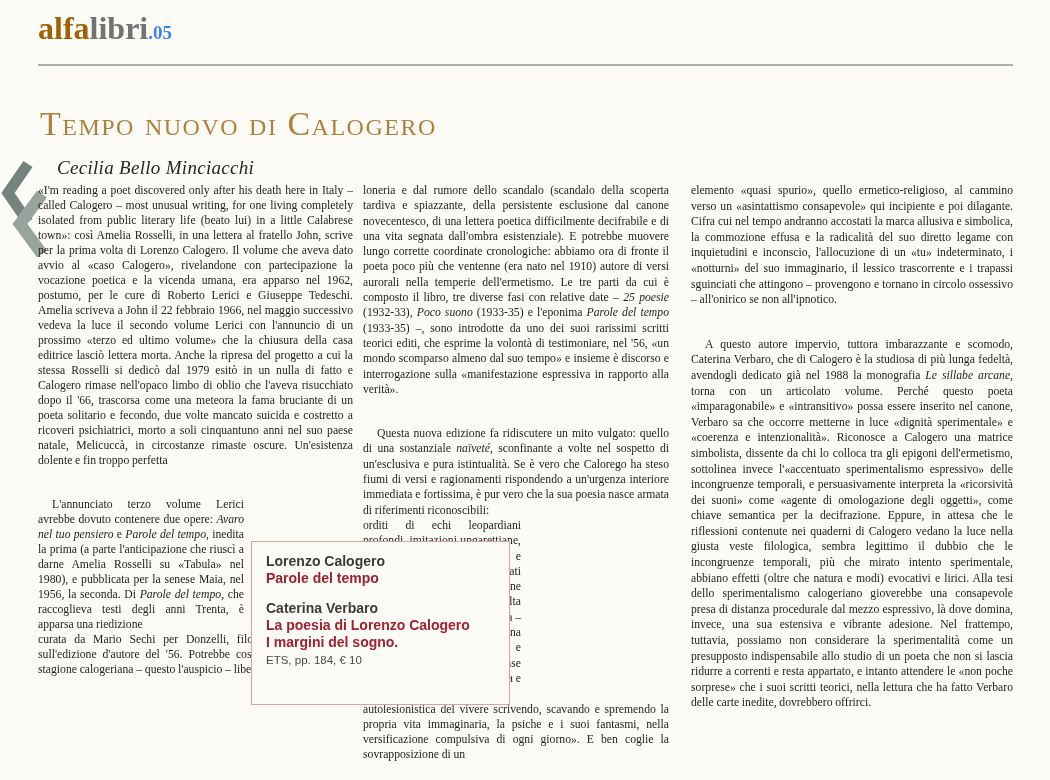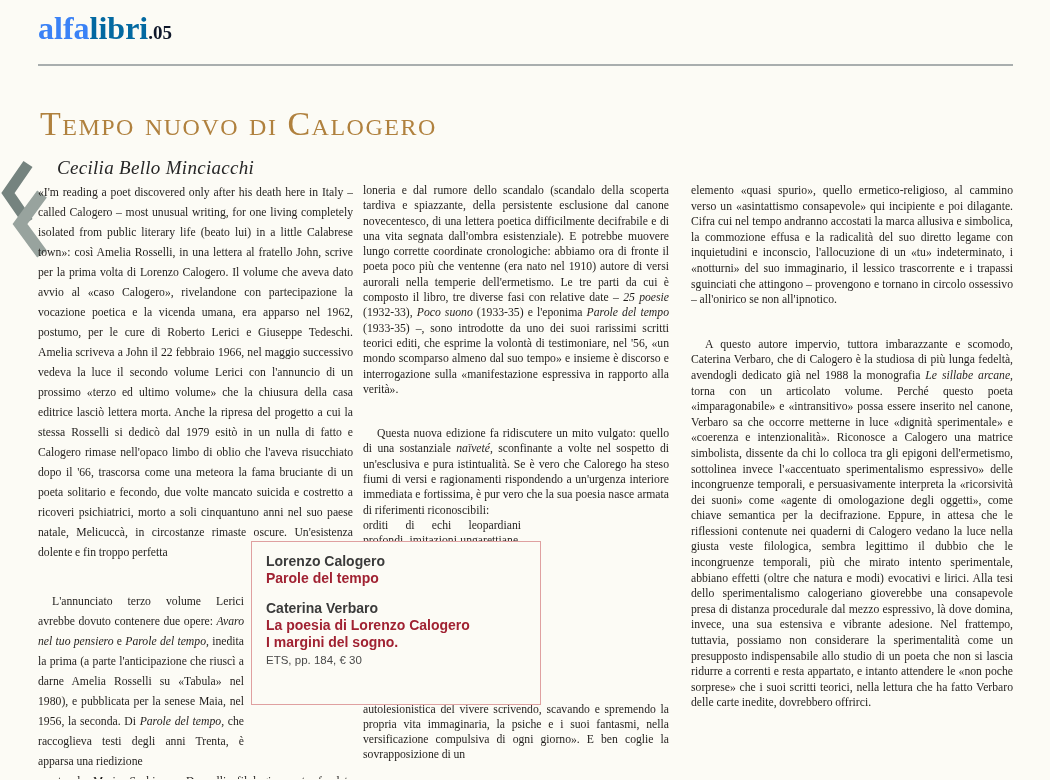--- a/index.html
+++ b/index.html
@@ -6,51 +6,51 @@
   .page{
     position:relative;
     width:1050px;height:780px;
     background:#fcfbf5;
     overflow:hidden;
     font-family:"Liberation Serif", serif;
     color:#211e1c;
   }
   
   .masthead{position:absolute;left:38px;top:10px;font-weight:bold;font-size:32px;letter-spacing:0;}
-  .masthead .alfa{color:#3b82f6;}
-  .masthead .libri{color:#0369a1;}
-  .masthead .issue{color:#0f172a;font-size:19px;font-weight:bold;margin-top:8px;}
+  .masthead .alfa{color:#a16207;}
+  .masthead .libri{color:#737373;}
+  .masthead .issue{color:#3b82f6;font-size:19px;font-weight:bold;margin-top:8px;}
   .rule{position:absolute;left:38px;top:64px;width:975px;height:2px;background:#a9aeae;}
   
   .title{
     position:absolute;left:40px;top:82px;
     font-variant:small-caps;
     font-size:34px;color:#b0813e;letter-spacing:1.5px;font-weight:normal;
   }
   .author{
     position:absolute;left:57px;top:157px;
     font-style:italic;font-size:19px;color:#262626;letter-spacing:.3px;
   }
   .quote-mark{position:absolute;left:1px;top:160px;width:46px;height:100px;}
   
   .col{
     position:absolute;top:183px;height:596px;overflow:hidden;
     font-size:11.7px;color:#211e1c;
     text-align:justify;word-spacing:-0.2px;
   }
   .col p{margin:0;}
   .col .indent{text-indent:14px;margin-top:29px;}
-  #col1{left:38px;width:315px;line-height:20px;}
+  #col1{left:38px;width:315px;line-height:15px;}
   #col2{left:363px;width:306px;line-height:15.3px;}
   #col3{left:691px;width:322px;line-height:15.6px;}
   #col1 .narrow{width:206px;}
   #col2 .narrow{width:158px;}
   
   .book-box{
-    position:absolute;left:251px;top:541px;width:290px;height:164px;
+    position:absolute;left:251px;top:541px;width:259px;height:164px;
     background:#fcfbf5;border:1px solid #dfa0a0;z-index:5;
     box-sizing:border-box;padding:11px 14px;
     font-family:"Liberation Sans", sans-serif;
   }
   .book{margin-bottom:13px;}
   .book:last-child{margin-bottom:13px;}
   .book .b-author{font-size:14px;font-weight:bold;color:#3b3b3b;line-height:17px;}
   .book .b-title{font-size:14px;font-weight:bold;color:#a02232;line-height:17px;}
   .book .b-details{font-size:11.5px;color:#4a4a4a;line-height:14px;margin-top:2px;}
 </style>
@@ -96,17 +96,17 @@
 
   <div class="book-box">
     <div class="book">
       <div class="b-author">Lorenzo Calogero</div>
       <div class="b-title">Parole del tempo</div>
     </div>
     <div class="book">
       <div class="b-author">Caterina Verbaro</div>
       <div class="b-title">La poesia di Lorenzo Calogero</div>
       <div class="b-title">I margini del sogno.</div>
-      <div class="b-details">ETS, pp. 184, € 30</div>
+      <div class="b-details">ETS, pp. 184, € 10</div>
     </div>
   </div>
 
 </div>
 
 </body></html>

